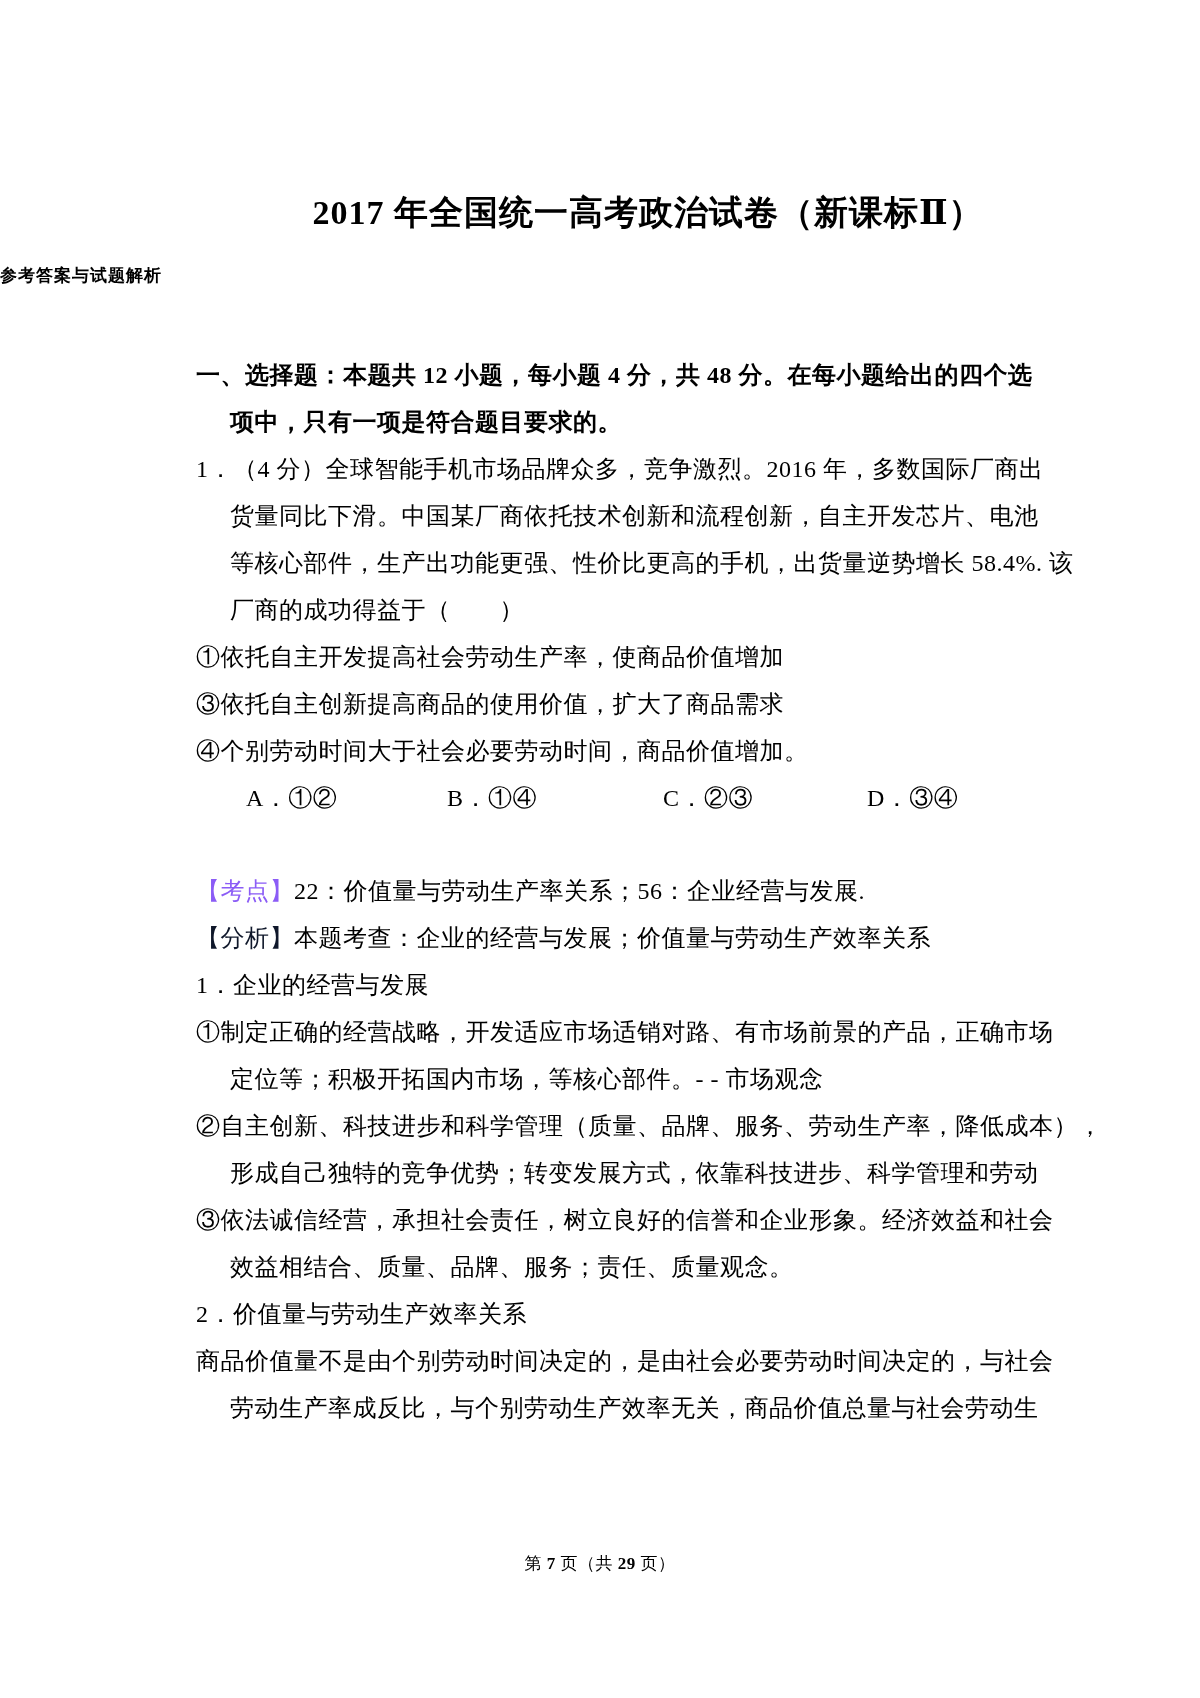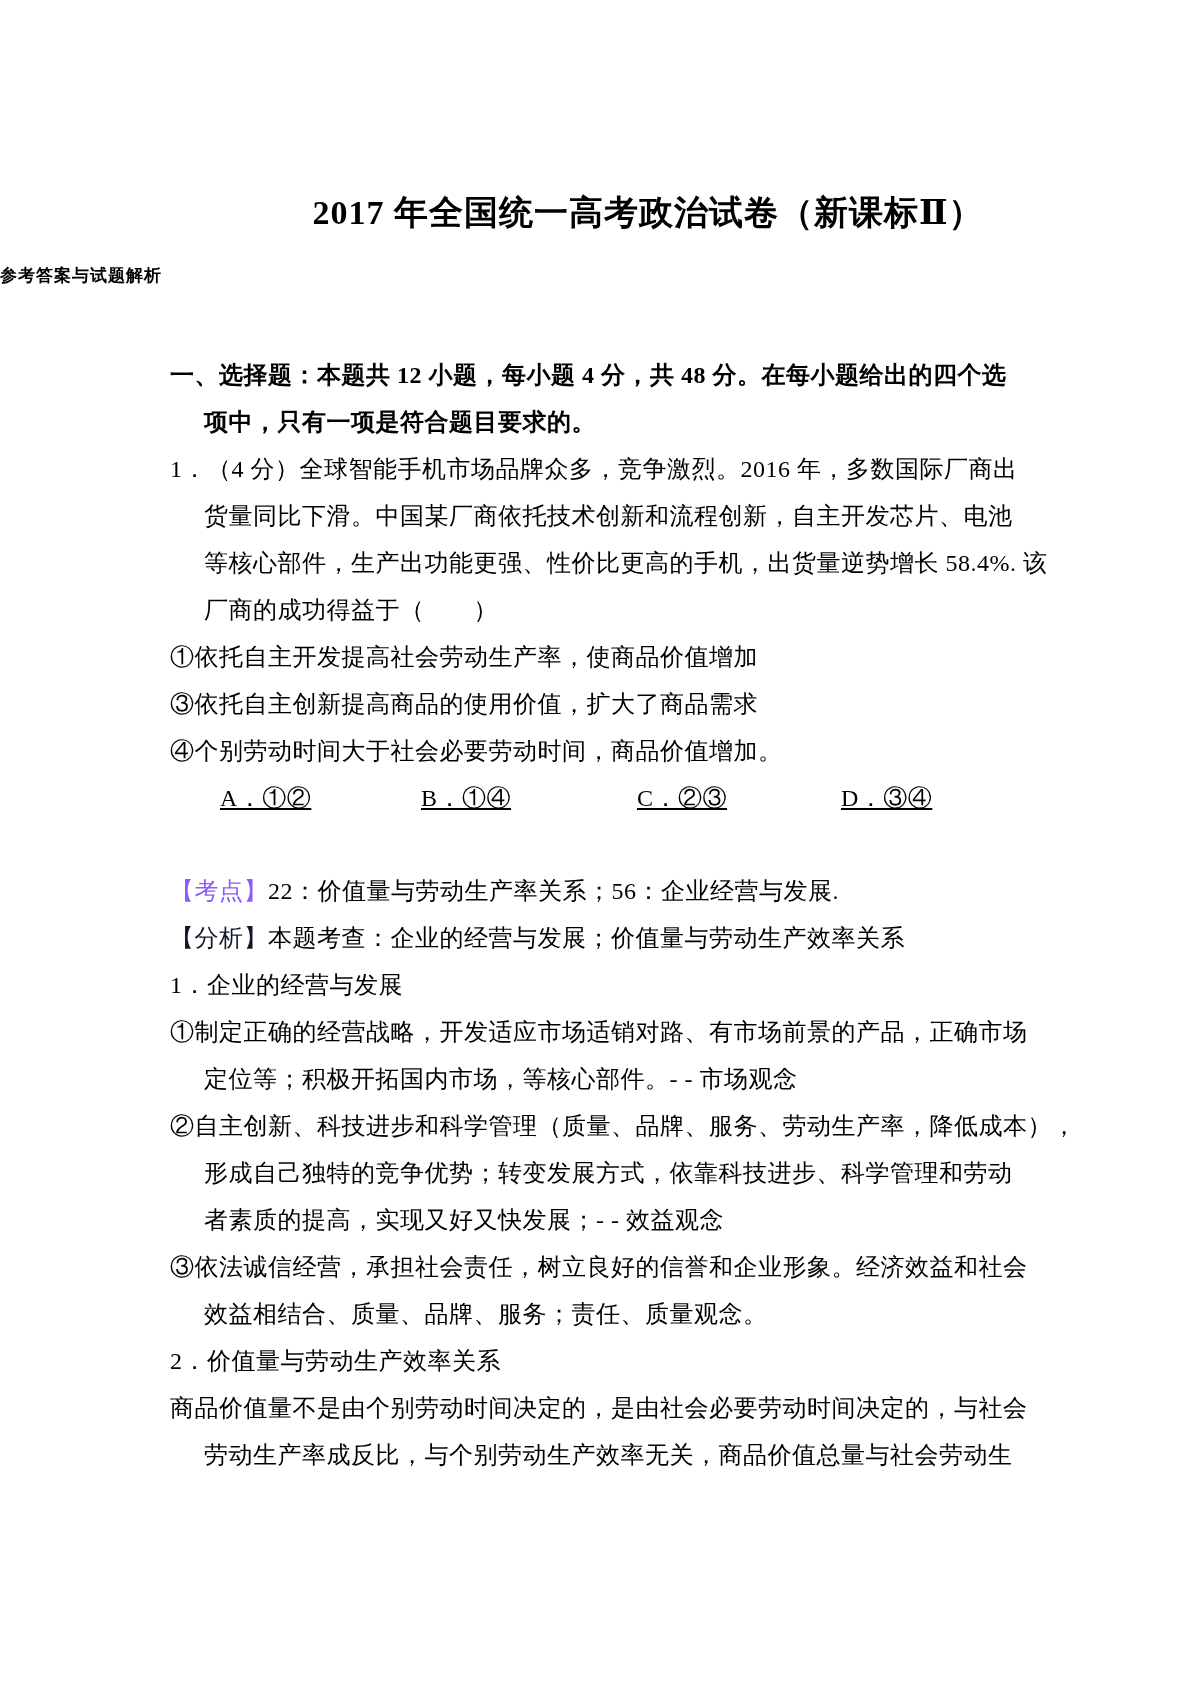--- a/index.html
+++ b/index.html
@@ -26,27 +26,27 @@
     position: absolute; top: 264px; left: 0; width: 100%;
     text-align: left;
     font-size: 17px; font-weight: bold;
     letter-spacing: 1px;
   }
   .content {
     position: absolute; top: 352px; left: 170px; width: 872px;
     font-size: 24px;
     letter-spacing: 0.5px;
   }
-  .line { line-height: 47px; min-height: 47px; white-space: nowrap; }
+  .line { line-height: 47px; min-height: 47px; white-space: nowrap; margin-left: 26px; }
   .indent { padding-left: 34px; }
   .bold { font-weight: bold; }
   .blue { color: #2222cc; }
   .gap { height: 46px; }
   .options-row { padding-left: 50px; }
-  .opt { display: inline-block; text-decoration: underline; }
+  .opt { display: inline-block; }
   .opt-a { width: 201px; }
   .opt-b { width: 216px; }
   .opt-c { width: 204px; }
   .footer {
     position: absolute; top: 1552px; left: 0; width: 100%;
     text-align: center;
     font-size: 17px;
     letter-spacing: 0.5px;
   }
   .footer .num { font-weight: bold; }
@@ -85,23 +85,25 @@
 
     <div class="line">
       <span class="blue" style="color: #0f172a;">【分析】</span><span>本题考查：企业的经营与发展；价值量与劳动生产效率关系</span>
     </div>
 
     <div class="line">1．企业的经营与发展</div>
     <div class="line">①制定正确的经营战略，开发适应市场适销对路、有市场前景的产品，正确市场</div>
     <div class="line indent">定位等；积极开拓国内市场，等核心部件。- - 市场观念</div>
     <div class="line">②自主创新、科技进步和科学管理（质量、品牌、服务、劳动生产率，降低成本），</div>
     <div class="line indent">形成自己独特的竞争优势；转变发展方式，依靠科技进步、科学管理和劳动</div>
-    <div class="line indent">者素质的提高，实现又好又快发展；- - 效益观念</div>
     <div class="line">③依法诚信经营，承担社会责任，树立良好的信誉和企业形象。经济效益和社会</div>
     <div class="line indent">效益相结合、质量、品牌、服务；责任、质量观念。</div>
     <div class="line">2．价值量与劳动生产效率关系</div>
     <div class="line">商品价值量不是由个别劳动时间决定的，是由社会必要劳动时间决定的，与社会</div>
     <div class="line indent">劳动生产率成反比，与个别劳动生产效率无关，商品价值总量与社会劳动生</div>
 
   </div>
 
+  <div class="footer">
+    <span>第 </span><span class="num">7</span><span> 页（共 </span><span class="num">29</span><span> 页）</span>
+  </div>
 
 </div>
 
 </body></html>

